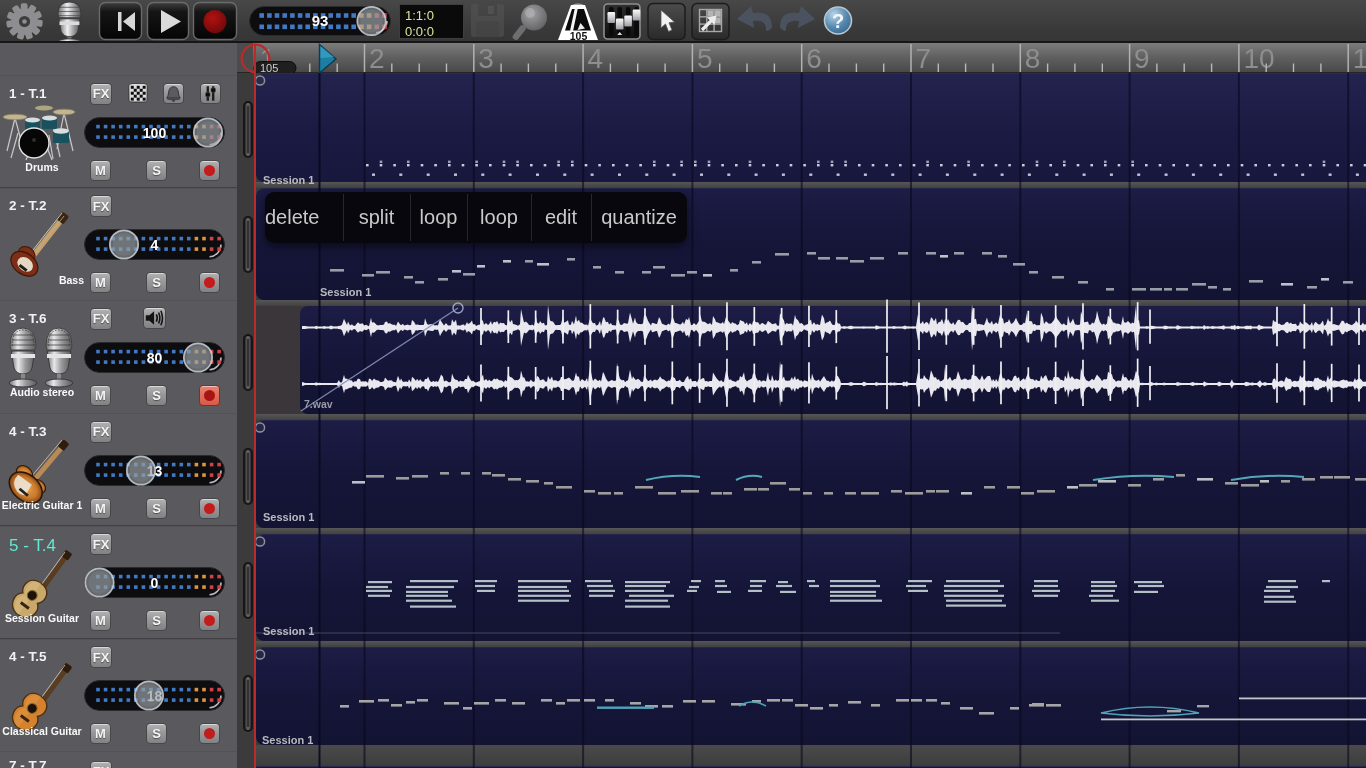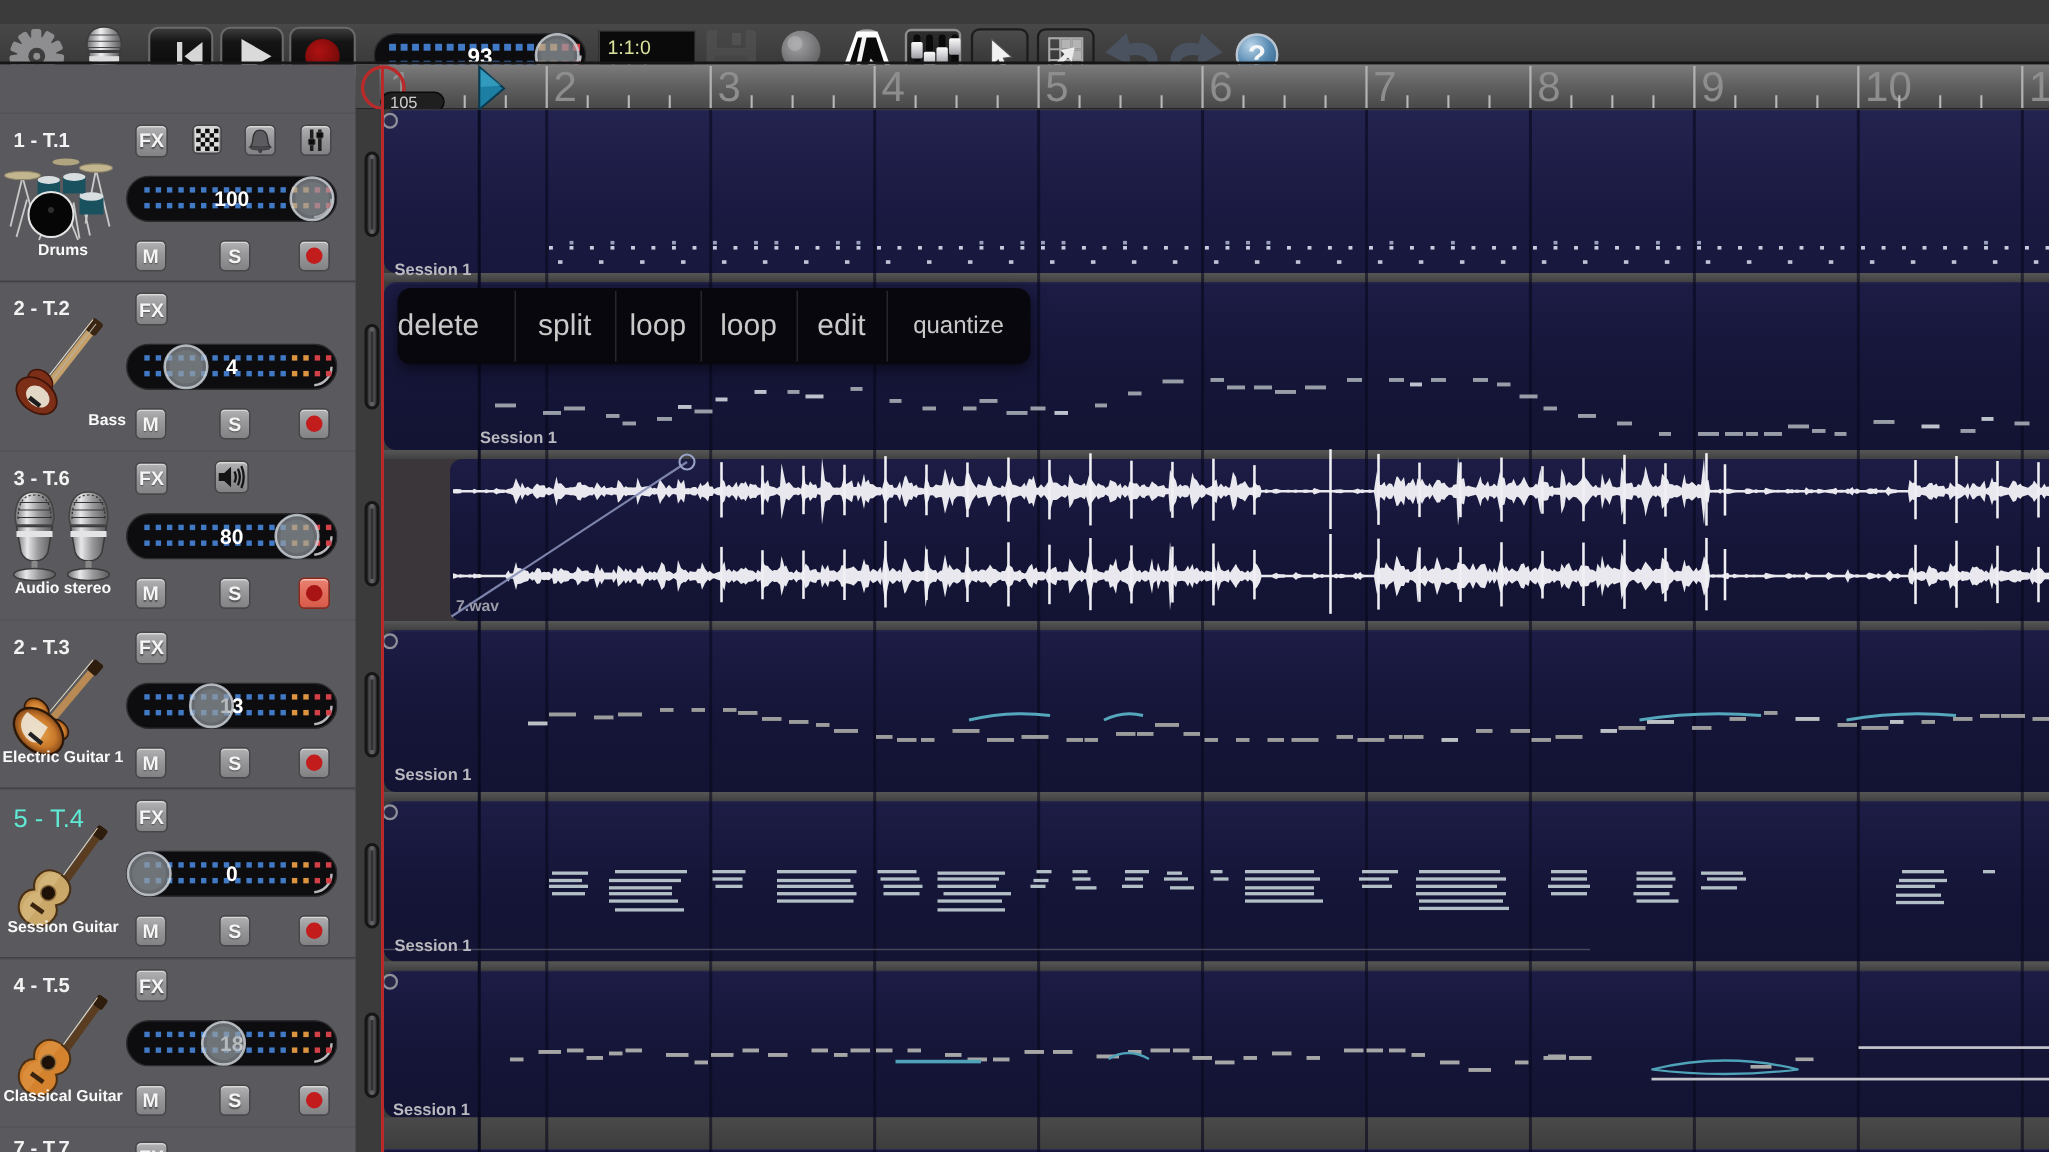--- a/index.html
+++ b/index.html
@@ -4,21 +4,21 @@
 * { margin:0; padding:0; box-sizing:border-box; }
 html,body { width:1366px; height:768px; overflow:hidden; background:#3b3b3b;
   font-family:"Liberation Sans", sans-serif; }
 .gb { background:linear-gradient(180deg,#b2b2b4 0%,#98989a 45%,#828284 100%);
   border:1px solid #47474a; border-radius:4px; color:#f4f4f4; font-weight:bold;
   font-size:13px; display:flex; align-items:center; justify-content:center;
   text-shadow:0 1px 1px rgba(0,0,0,0.45); box-shadow:inset 0 1px 0 rgba(255,255,255,0.5); padding:0;text-align:center; }
 .rec-on { background:linear-gradient(180deg,#ea8070,#d85a48); border-color:#8a2a1e; }
 </style></head>
 <body>
-<div style="position:absolute;left:0;top:16px;width:1366px;height:45px;background:linear-gradient(180deg,#484848,#3a3a3a 60%,#343434);border-bottom:0">
+<div style="position:absolute;left:0;top:0;width:1366px;height:45px;background:linear-gradient(180deg,#484848,#3a3a3a 60%,#343434);border-bottom:0">
     <svg style="position:absolute;left:0;top:0" width="50" height="43" viewBox="0 0 50 43">
       <rect x="-3.4" y="-5" width="6.8" height="8" rx="1.8" transform="translate(37.6 23.1) rotate(97)" fill="#8e8e90"></rect>
       <rect x="-3.4" y="-5" width="6.8" height="8" rx="1.8" transform="translate(34.7 29.9) rotate(130)" fill="#8e8e90"></rect>
       <rect x="-3.4" y="-5" width="6.8" height="8" rx="1.8" transform="translate(28.5 34.1) rotate(162)" fill="#8e8e90"></rect>
       <rect x="-3.4" y="-5" width="6.8" height="8" rx="1.8" transform="translate(21.1 34.2) rotate(195)" fill="#8e8e90"></rect>
       <rect x="-3.4" y="-5" width="6.8" height="8" rx="1.8" transform="translate(14.7 30.4) rotate(228)" fill="#8e8e90"></rect>
       <rect x="-3.4" y="-5" width="6.8" height="8" rx="1.8" transform="translate(11.5 23.7) rotate(261)" fill="#8e8e90"></rect>
       <rect x="-3.4" y="-5" width="6.8" height="8" rx="1.8" transform="translate(12.4 16.3) rotate(293)" fill="#8e8e90"></rect>
       <rect x="-3.4" y="-5" width="6.8" height="8" rx="1.8" transform="translate(17.1 10.6) rotate(326)" fill="#8e8e90"></rect>
       <rect x="-3.4" y="-5" width="6.8" height="8" rx="1.8" transform="translate(24.2 8.3) rotate(359)" fill="#8e8e90"></rect>
@@ -732,21 +732,21 @@
     <div style="position:absolute;left:28px;top:119px;width:422px;height:51px;background:rgba(7,7,11,0.97);border-radius:9px;box-shadow:0 3px 10px rgba(0,0,0,0.55)">
       <div style="position:absolute;left:0px;top:0;width:78px;height:51px;line-height:51px;text-align:left;font-size:20px;color:#c9c9c9">delete</div>
       <div style="position:absolute;left:78px;top:0;width:67px;height:51px;line-height:51px;text-align:center;font-size:20px;color:#c9c9c9">split</div>
       <div style="position:absolute;left:78px;top:2px;width:1px;height:47px;background:#26262e"></div>
       <div style="position:absolute;left:145px;top:0;width:57px;height:51px;line-height:51px;text-align:center;font-size:20px;color:#c9c9c9">loop</div>
       <div style="position:absolute;left:145px;top:2px;width:1px;height:47px;background:#26262e"></div>
       <div style="position:absolute;left:202px;top:0;width:64px;height:51px;line-height:51px;text-align:center;font-size:20px;color:#c9c9c9">loop</div>
       <div style="position:absolute;left:202px;top:2px;width:1px;height:47px;background:#26262e"></div>
       <div style="position:absolute;left:266px;top:0;width:60px;height:51px;line-height:51px;text-align:center;font-size:20px;color:#c9c9c9">edit</div>
       <div style="position:absolute;left:266px;top:2px;width:1px;height:47px;background:#26262e"></div>
-      <div style="position:absolute;left:326px;top:0;width:96px;height:51px;line-height:51px;text-align:center;font-size:16px;color:#c9c9c9">quantize</div>
+      <div style="position:absolute;left:326px;top:0;width:96px;height:51px;line-height:51px;text-align:center;font-size:20px;color:#c9c9c9">quantize</div>
       <div style="position:absolute;left:326px;top:2px;width:1px;height:47px;background:#26262e"></div>
     </div>
   </div>
 <div style="position:absolute;left:0;top:43px;width:237px;height:725px;background:#5a5a5e;overflow:hidden">
     <div style="position:absolute;left:0;top:31.5px;width:237px;height:1.5px;background:#404045;border-bottom:1px solid rgba(255,255,255,0.10)"></div>
     <div style="position:absolute;left:9px;top:42.5px;font-size:13.5px;font-weight:bold;color:#f2f2f2">1 - T.1</div>
     <div class="gb " style="position:absolute;left:90px;top:39.5px;width:22px;height:22px">FX</div>
     <div class="gb" style="position:absolute;left:128px;top:39.5px;width:20px;height:20px;padding:0">
       <svg width="20" height="20" viewBox="0 0 20 20">
         <rect x="1" y="1" width="18" height="18" fill="#dcdcdc"></rect>
@@ -999,21 +999,21 @@
           <line x1="10" y1="16" x2="32" y2="16" stroke="#333" stroke-width="0.7"></line>
           <line x1="10" y1="21" x2="32" y2="21" stroke="#333" stroke-width="0.7"></line>
 <path d="M9,27 L33,27 L30,44 Q28,50 21,50 Q14,50 12,44 Z" fill="url(#mg)" stroke="#3a3a3a"></path>
 <rect x="9" y="30" width="24" height="4" fill="#e4e4e6"></rect>
 <rect x="19" y="50" width="4" height="6" fill="#888"></rect>
 <ellipse cx="21" cy="59" rx="14" ry="4" fill="url(#mg)" stroke="#3a3a3a"></ellipse>
 </g>
 </svg></div>
     <div style="position:absolute;left:0px;top:343.4px;width:84px;text-align:center;font-size:10.5px;font-weight:bold;color:#fafafa;white-space:nowrap">Audio stereo</div>
     <div style="position:absolute;left:0;top:369.6px;width:237px;height:1.5px;background:#404045;border-bottom:1px solid rgba(255,255,255,0.10)"></div>
-    <div style="position:absolute;left:9px;top:380.6px;font-size:13.5px;font-weight:bold;color:#f2f2f2">2 - T.3</div>
+    <div style="position:absolute;left:9px;top:380.6px;font-size:13.5px;font-weight:bold;color:#f2f2f2">4 - T.3</div>
     <div class="gb " style="position:absolute;left:90px;top:377.6px;width:22px;height:22px">FX</div>
     <svg style="position:absolute;left:84px;top:411.6px" width="141" height="31" viewBox="0 0 141 31">
       <rect x="0.5" y="0.5" width="140" height="30" rx="15.0" fill="#0d0d10" stroke="#2a2a2c" stroke-width="1"></rect>
       <path d="M 137,15.5 A 12.3,12.3 0 0 1 125.5,27.8" stroke="#d8d8dc" stroke-width="1.6" fill="none" opacity="0.85"></path>
       <rect x="12.2" y="7.8" width="3.6" height="3.6" fill="#4179c4"></rect>
       <rect x="12.2" y="18.3" width="3.6" height="3.6" fill="#4179c4"></rect>
       <rect x="19.8" y="7.8" width="3.6" height="3.6" fill="#4179c4"></rect>
       <rect x="19.8" y="18.3" width="3.6" height="3.6" fill="#4179c4"></rect>
       <rect x="27.3" y="7.8" width="3.6" height="3.6" fill="#4179c4"></rect>
       <rect x="27.3" y="18.3" width="3.6" height="3.6" fill="#4179c4"></rect>

